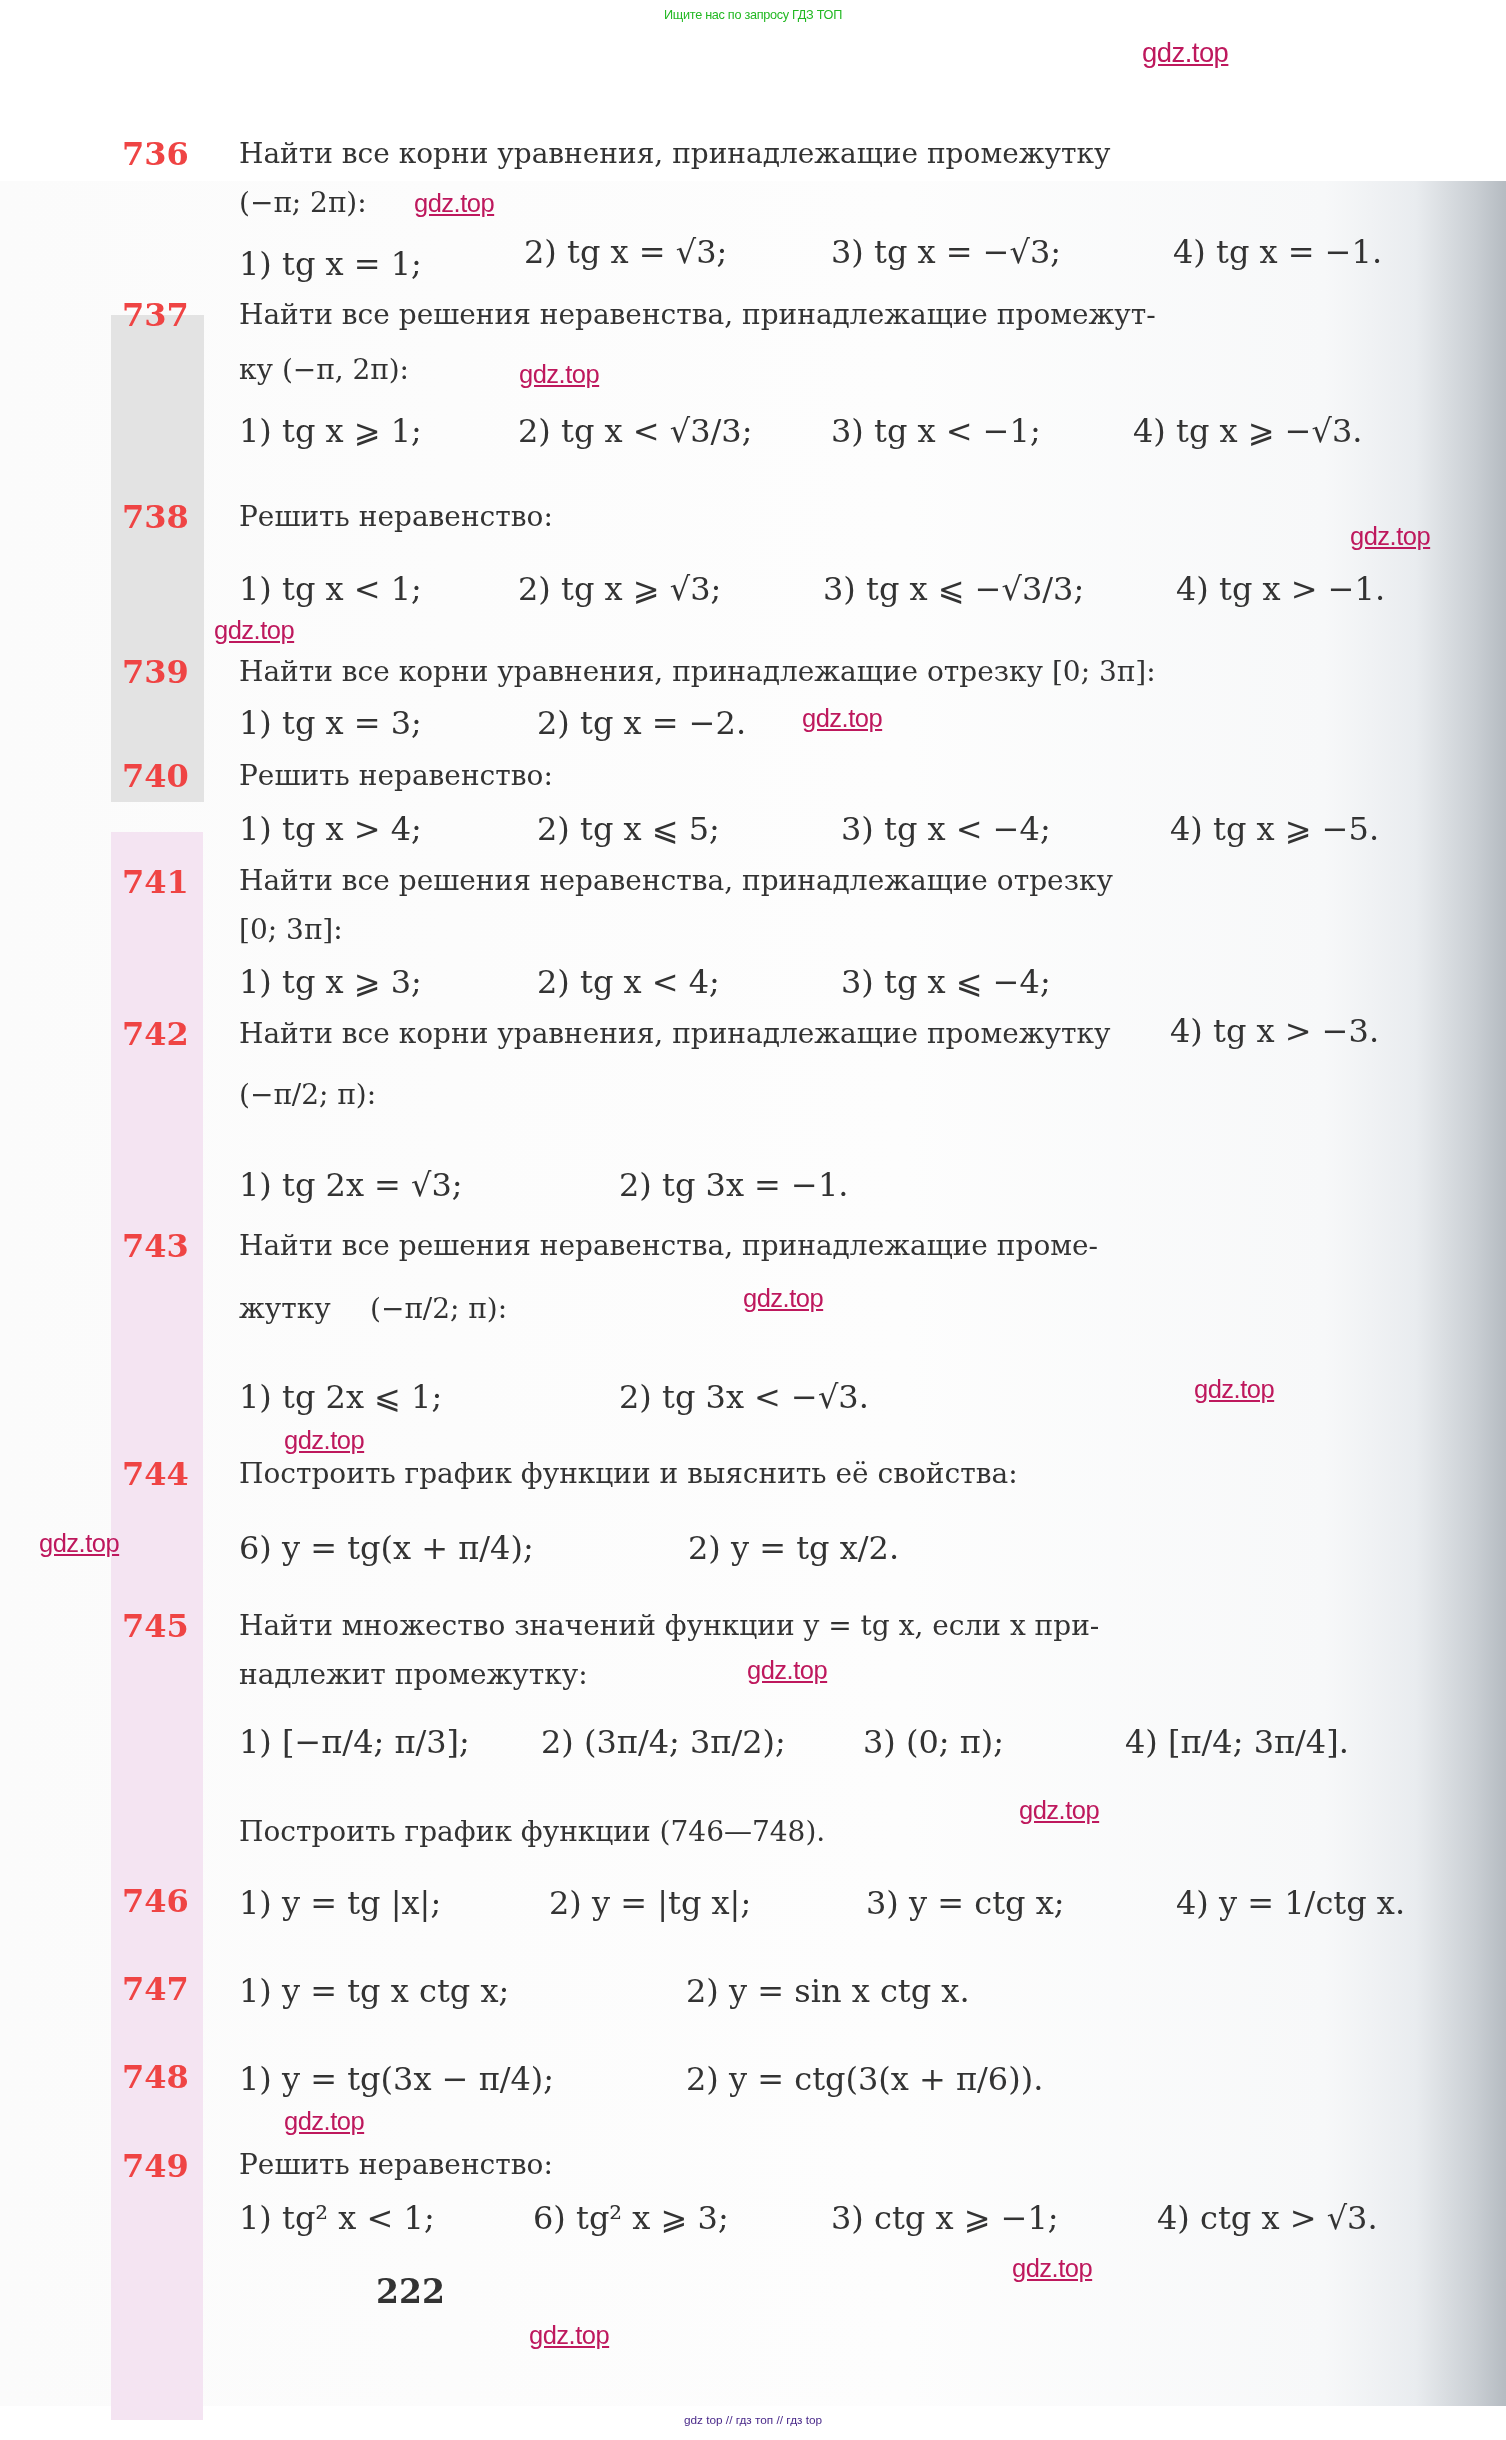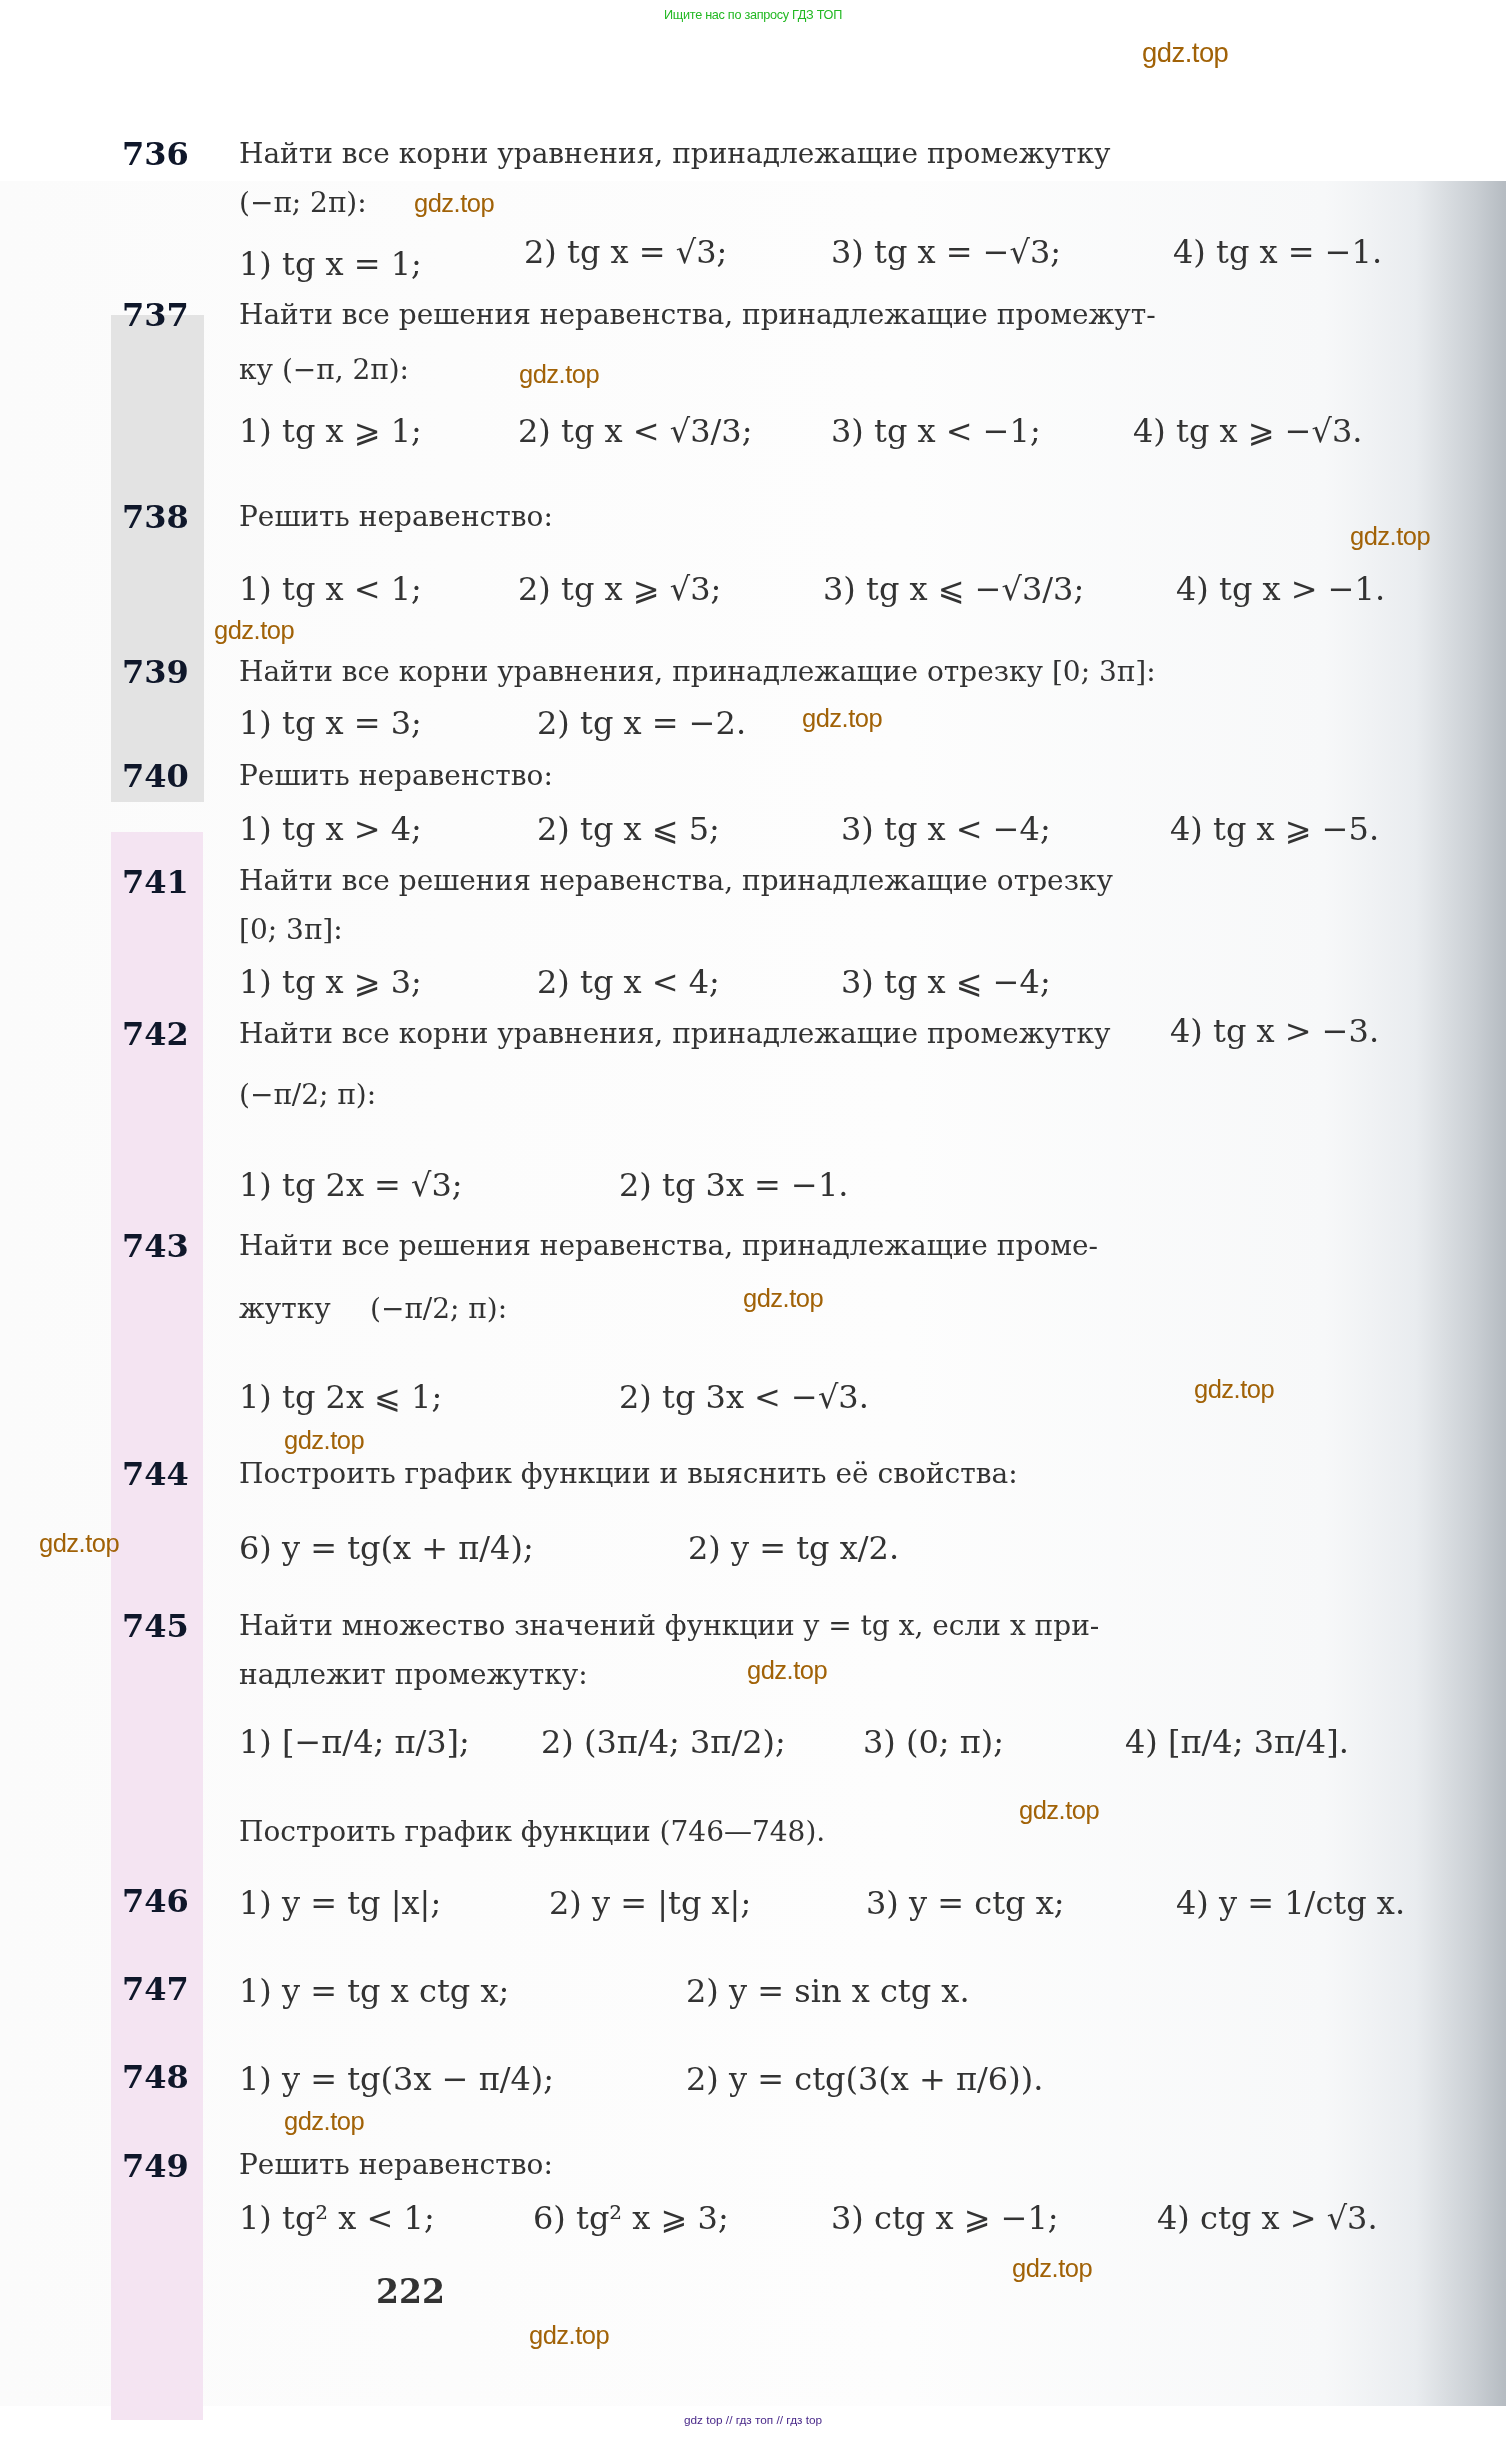--- a/index.html
+++ b/index.html
@@ -8,24 +8,24 @@
   .page { position:absolute; left:0; top:181px; width:1506px; height:2225px;
           background:linear-gradient(to right,#fbfbfb 0%,#fdfdfd 60%,#f7f8f9 88%,#e9ecef 94%,#c9ced3 98%,#b5bbc1 100%); }
   .band-gray { position:absolute; left:111px; top:134px; width:93px; height:487px;
                background:#dedede; opacity:.85; }
   .band-pink { position:absolute; left:111px; top:651px; width:92px; height:1588px;
                background:#f3e1f1; opacity:.9; }
   .top-banner { position:absolute; top:7.8px; left:0; width:100%; text-align:center;
                 font-family:"Liberation Sans", sans-serif; font-size:12.7px; color:#22b822; letter-spacing:-0.3px; }
   .bottom-banner { position:absolute; top:2413px; left:0; width:100%; text-align:center;
                 font-family:"Liberation Sans", sans-serif; font-size:11.8px; color:#4a2a8a; }
-  .wm { position:absolute; font-family:"Liberation Sans", sans-serif; font-size:27.4px; color:#a16207;
-        letter-spacing:-0.5px; z-index:5; }
+  .wm { position:absolute; font-family:"Liberation Sans", sans-serif; font-size:27.4px; color:#be185d;
+        letter-spacing:-0.5px; z-index:5;text-decoration:underline; }
   .num { position:absolute; left:122px; font-family:"DejaVu Serif", serif; font-weight:bold;
-         font-size:32px; color:#0f172a; }
+         font-size:32px; color:#ef4444; }
   .line { position:absolute; left:239px; font-size:28px; white-space:nowrap; color:#333; }
   .opt { position:absolute; font-size:32px; white-space:nowrap; color:#333; font-family:"DejaVu Serif", serif; }
   .pagenum { position:absolute; left:376px; top:2272px; font-weight:bold; font-size:33px; color:#333; }
 </style>
 </head>
 <body>
 
 <div class="top-banner">Ищите нас по запросу ГДЗ ТОП</div>
 
 <div class="page">

